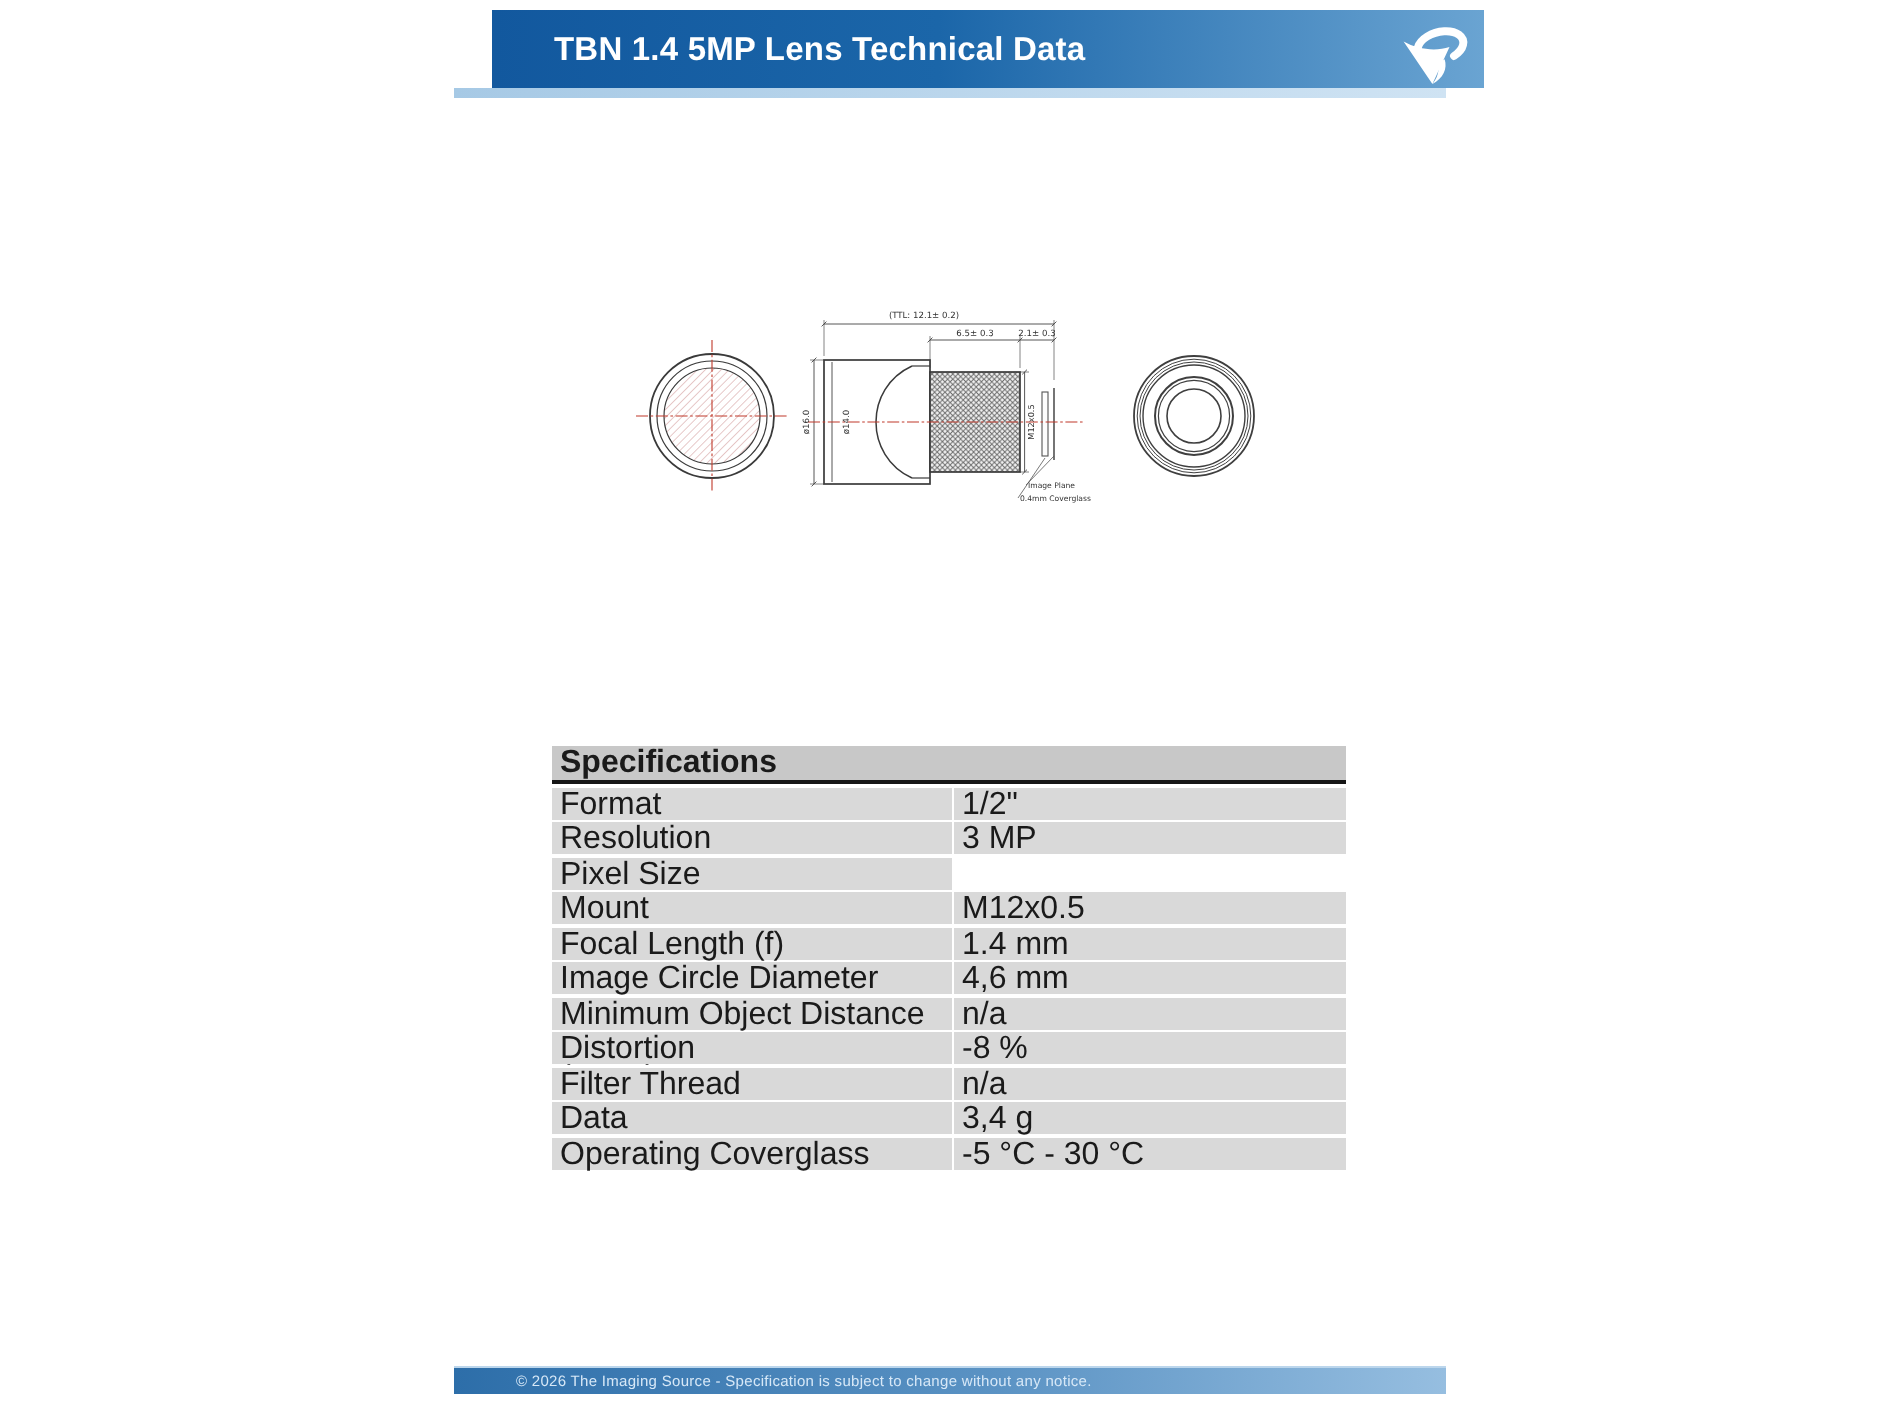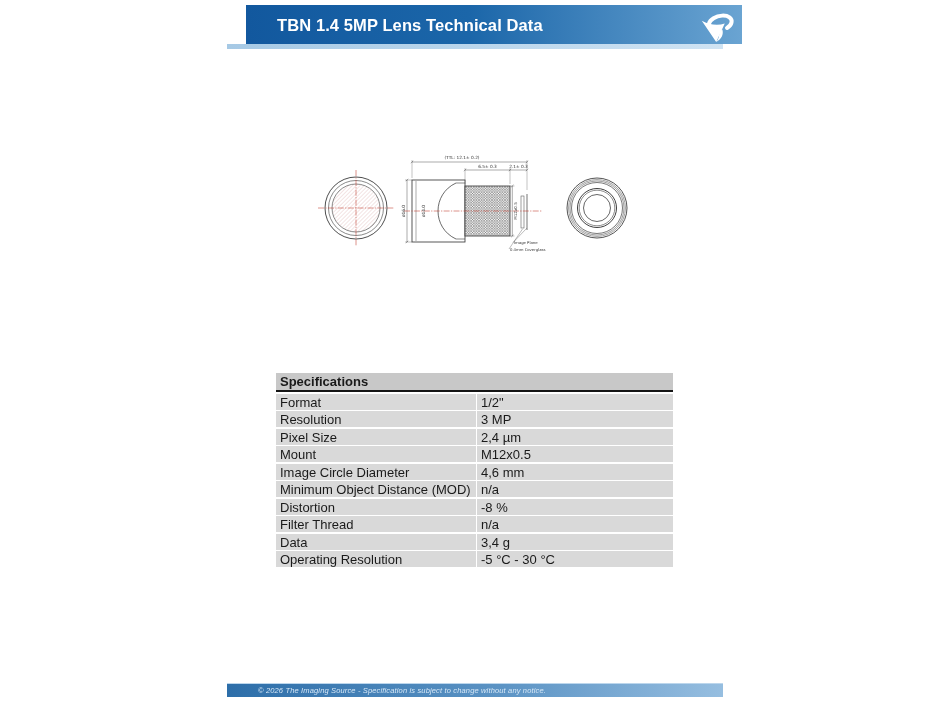--- a/index.html
+++ b/index.html
@@ -14,35 +14,35 @@
                 color:#ffffff;font-size:16.5px;font-weight:bold;letter-spacing:.1px;}
   .header-strip{position:absolute;left:0;top:44px;width:496px;height:5px;
                 background:linear-gradient(90deg,#a6c9e5 0%,#cfe3f3 100%);}
   .logo{position:absolute;right:6px;top:6px;width:36px;height:34px;}
 
   
   .drawings{position:absolute;left:83px;top:148px;width:340px;height:110px;}
   .drawings text{font-family:"DejaVu Sans",sans-serif;fill:#333;}
 
   
-  .spec-table{position:absolute;left:49px;top:373px;width:397px;font-size:13px;color:#1a1a1a;}
+  .spec-table{position:absolute;left:49px;top:373px;width:397px;font-size:16px;color:#1a1a1a;}
   .spec-header{height:17px;line-height:17px;background:#c8c8c8;font-weight:bold;
                padding-left:4px;border-bottom:2px solid #151515;box-sizing:border-box;
                height:19px;}
   .spec-row{display:flex;margin-top:1.5px;height:16px;line-height:17px;}
   .spec-row .cl{width:199.5px;background:#d9d9d9;padding-left:4px;box-sizing:border-box;}
   .spec-row .gap{width:1.5px;background:#ffffff;}
   .spec-row .cv{flex:1;background:#d9d9d9;padding-left:4px;box-sizing:border-box;}
 
   
   .footer-bar{position:absolute;left:0;top:683px;width:496px;height:14px;
               background:linear-gradient(90deg,#2d6ea9 0%,#5b93c4 55%,#96bee0 100%);
               border-top:1px solid #bcd6ec;box-sizing:border-box;}
   .footer-text{position:absolute;left:31px;top:0;height:14px;line-height:14px;
-               font-size:7.5px;font-style:italic;color:#d7e8f7;letter-spacing:.15px;}
+               font-size:7.5px;color:#d7e8f7;letter-spacing:.15px;}
 </style>
 </head>
 <body>
 
 <div class="page">
 
   <div class="header-bar">
     <div class="header-title">TBN 1.4 5MP Lens Technical Data</div>
     <svg class="logo" viewBox="0 0 40 36" aria-hidden="true">
       <path d="M 12,19 A 13 8 -15 1 1 30,18" fill="none" stroke="#ffffff" stroke-width="4.4" stroke-linecap="round"></path>
@@ -148,28 +148,32 @@
       <div class="cv">1/2"</div>
     </div>
     <div class="spec-row">
       <div class="cl">Resolution</div>
         <div class="gap"></div>
       <div class="cv">3 MP</div>
     </div>
     <div class="spec-row">
       <div class="cl">Pixel Size</div>
         <div class="gap"></div>
-      <div class="cv">2,4 µm</div>
     </div>
     <div class="spec-row">
       <div class="cl">Mount</div>
         <div class="gap"></div>
       <div class="cv">M12x0.5</div>
     </div>
     <div class="spec-row">
+      <div class="cl">Focal Length (f)</div>
+        <div class="gap"></div>
+      <div class="cv">1.4 mm</div>
+    </div>
+    <div class="spec-row">
       <div class="cl">Image Circle Diameter</div>
         <div class="gap"></div>
       <div class="cv">4,6 mm</div>
     </div>
     <div class="spec-row">
       <div class="cl">Minimum Object Distance (MOD)</div>
         <div class="gap"></div>
       <div class="cv">n/a</div>
     </div>
     <div class="spec-row">
@@ -181,21 +185,21 @@
       <div class="cl">Filter Thread</div>
         <div class="gap"></div>
       <div class="cv">n/a</div>
     </div>
     <div class="spec-row">
       <div class="cl">Data</div>
         <div class="gap"></div>
       <div class="cv">3,4 g</div>
     </div>
     <div class="spec-row">
-      <div class="cl">Operating Resolution</div>
+      <div class="cl">Operating Coverglass</div>
         <div class="gap"></div>
       <div class="cv">-5 °C - 30 °C</div>
     </div>
   </div>
 
   <div class="footer-bar">
     <div class="footer-text">© 2026 The Imaging Source  -  Specification is subject to change without any notice.</div>
   </div>
 
 </div>

